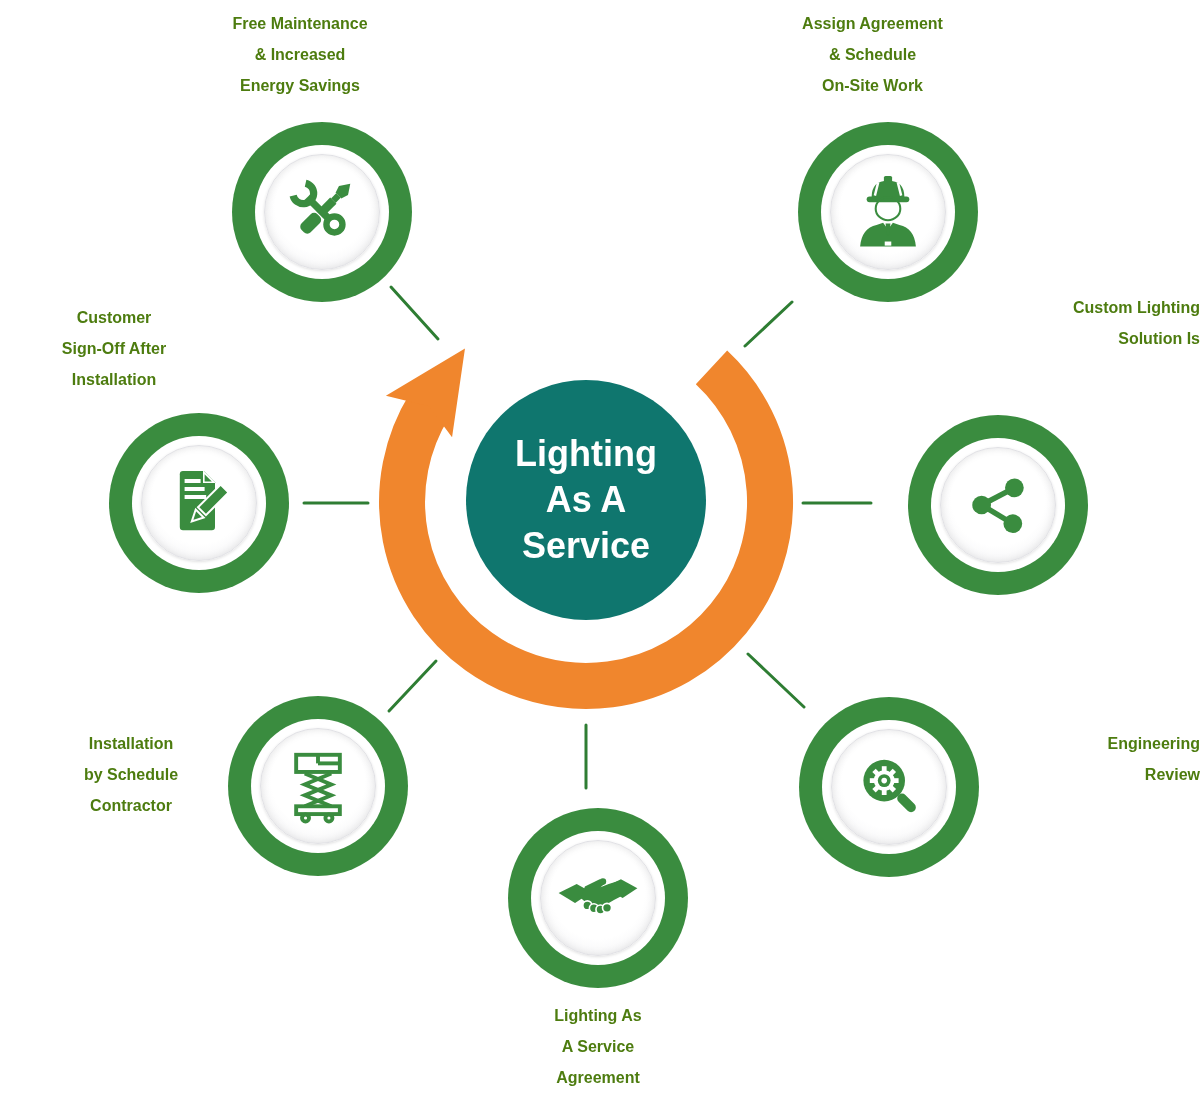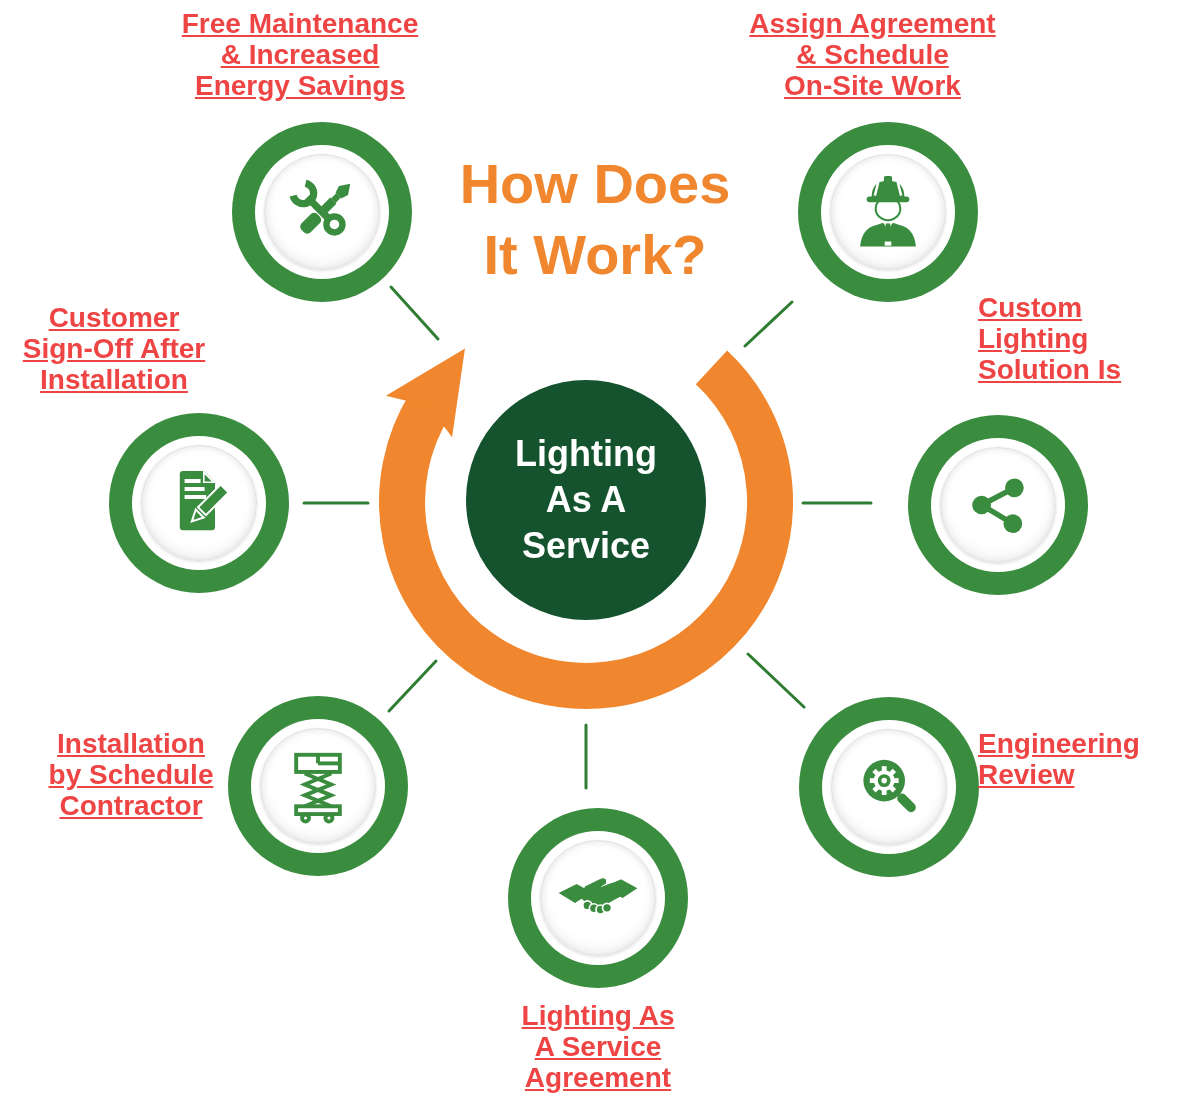--- a/index.html
+++ b/index.html
@@ -1,33 +1,32 @@
 <!DOCTYPE html>
 <html><head>
 <meta charset="utf-8">
 <style>
   html,body{margin:0;padding:0;background:#fff;}
   #stage{
     position:relative;width:1200px;height:1099px;background:#fff;overflow:hidden;
     font-family:"Liberation Sans", sans-serif;
   }
   .label{
-    position:absolute;color:#ef4444;font-weight:bold;font-size:28px;line-height:31px;
+    position:absolute;color:#4d7c0f;font-weight:bold;font-size:16px;line-height:31px;
     letter-spacing:0px;
-    text-decoration:underline;
   }
   .label.center{text-align:center;}
-  .label.left{text-align:left;}
+  .label.left{text-align:right;}
   #title{
     position:absolute;left:420px;top:148px;width:350px;text-align:center;
     color:#f0862d;font-weight:bold;font-size:56px;line-height:71px;
   }
   #center-circle{
     position:absolute;left:466px;top:380px;width:240px;height:240px;border-radius:50%;
-    background:#14532d;display:flex;flex-direction:column;justify-content:center;align-items:center;
+    background:#0f766e;display:flex;flex-direction:column;justify-content:center;align-items:center;
   }
   #center-circle .ln{color:#fff;font-weight:bold;font-size:36px;line-height:46px;text-align:center;}
   svg.overlay{position:absolute;left:0;top:0;}
   .node{
     position:absolute;width:180px;height:180px;border-radius:50%;background:#3a8c3f;
     display:flex;align-items:center;justify-content:center;
   }
   .plate{
     width:134px;height:134px;border-radius:50%;background:#fff;
     display:flex;align-items:center;justify-content:center;
@@ -55,24 +54,20 @@
       <line x1="389" y1="711" x2="436" y2="661"></line>
       <line x1="748" y1="654" x2="804" y2="707"></line>
       <line x1="586" y1="725" x2="586" y2="788"></line>
     </g>
     <g>
       <path d="M 711.5 367.4 A 184 184 0 1 1 430 404.5" fill="none" stroke="#f0862d" stroke-width="46"></path>
       <polygon points="-16,-42 66,0 -16,36 -2,0" transform="translate(430,404.5) rotate(-58)" fill="#f0862d"></polygon>
     </g>
   </svg>
 
-  <div id="title">
-    <div>How Does</div>
-    <div>It Work?</div>
-  </div>
 
   <div id="center-circle">
     <div class="ln">Lighting</div>
     <div class="ln">As A</div>
     <div class="ln">Service</div>
   </div>
 
   <div class="node" style="left:232px;top:122px;">
     <div class="plate">
         <div class="face">

